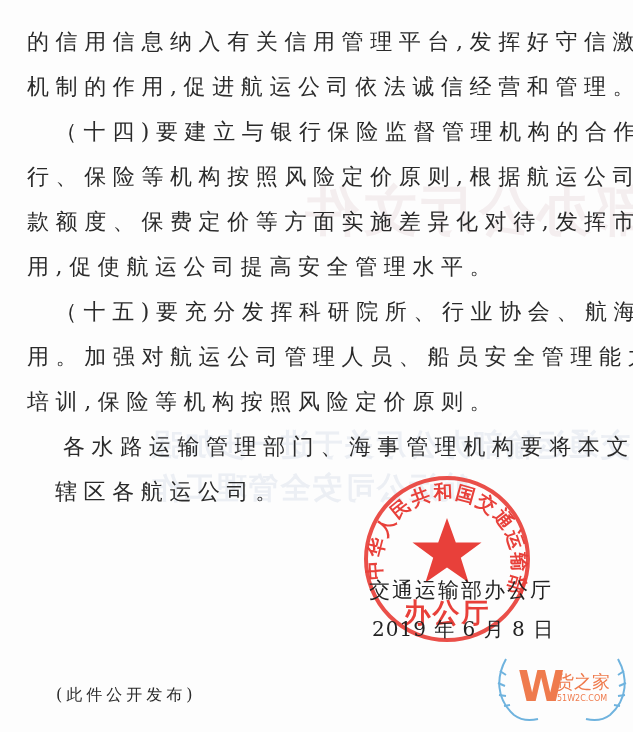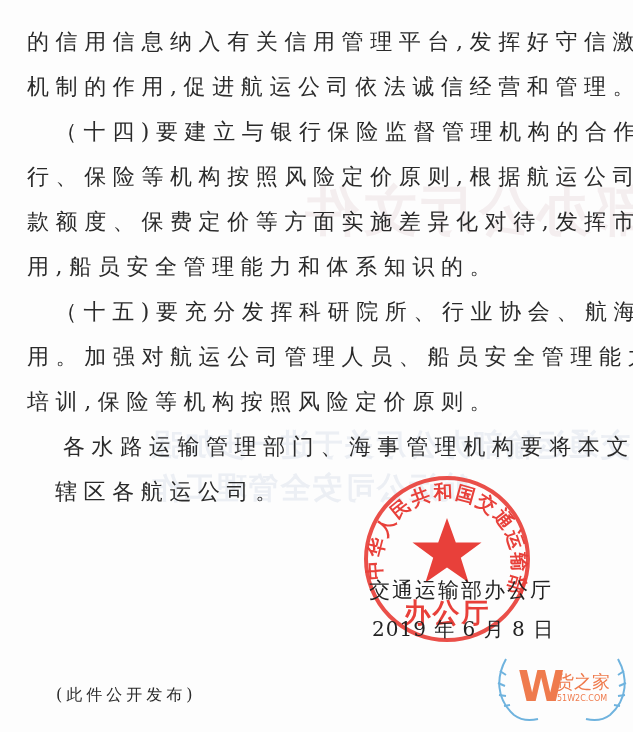--- a/index.html
+++ b/index.html
@@ -44,21 +44,21 @@
   <div class="ghost mid" style="left:150px;top:425px;transform:scaleX(-1);">交通运输部办公厅关于进一步加强</div>
   <div class="ghost mid" style="left:150px;top:468px;transform:scaleX(-1);">航运公司安全管理工作</div>
   <div class="ghost small" style="left:30px;top:545px;transform:scaleX(-1);">　　　　　　　　　　　　　　　　　　　　　　　　　　　　　</div>
 
   <div class="line" style="top:28px;">的信用信息纳入有关信用管理平台,发挥好守信激励和失信惩戒</div>
   <div class="line" style="top:73px;">机制的作用,促进航运公司依法诚信经营和管理。</div>
 
   <div class="line indent" style="top:118px;left:55px;">（十四)要建立与银行保险监督管理机构的合作机制。引导银</div>
   <div class="line" style="top:163px;">行、保险等机构按照风险定价原则,根据航运公司的信用情况在贷</div>
   <div class="line" style="top:208px;">款额度、保费定价等方面实施差异化对待,发挥市场机制推动作</div>
-  <div class="line" style="top:253px;">用,船员安全管理能力和体系知识的。</div>
+  <div class="line" style="top:253px;">用,促使航运公司提高安全管理水平。</div>
 
   <div class="line indent" style="top:298px;left:55px;">（十五)要充分发挥科研院所、行业协会、航海院校等机构的作</div>
   <div class="line" style="top:343px;">用。加强对航运公司管理人员、船员安全管理能力和体系知识的</div>
   <div class="line" style="top:388px;">培训,保险等机构按照风险定价原则。</div>
 
   <div class="line indent" style="top:433px;">各水路运输管理部门、海事管理机构要将本文件精神传达至</div>
   <div class="line" style="top:478px;margin-left:28px;">辖区各航运公司。</div>
 
   <svg class="stamp" viewBox="0 0 170 170">
     <defs>

